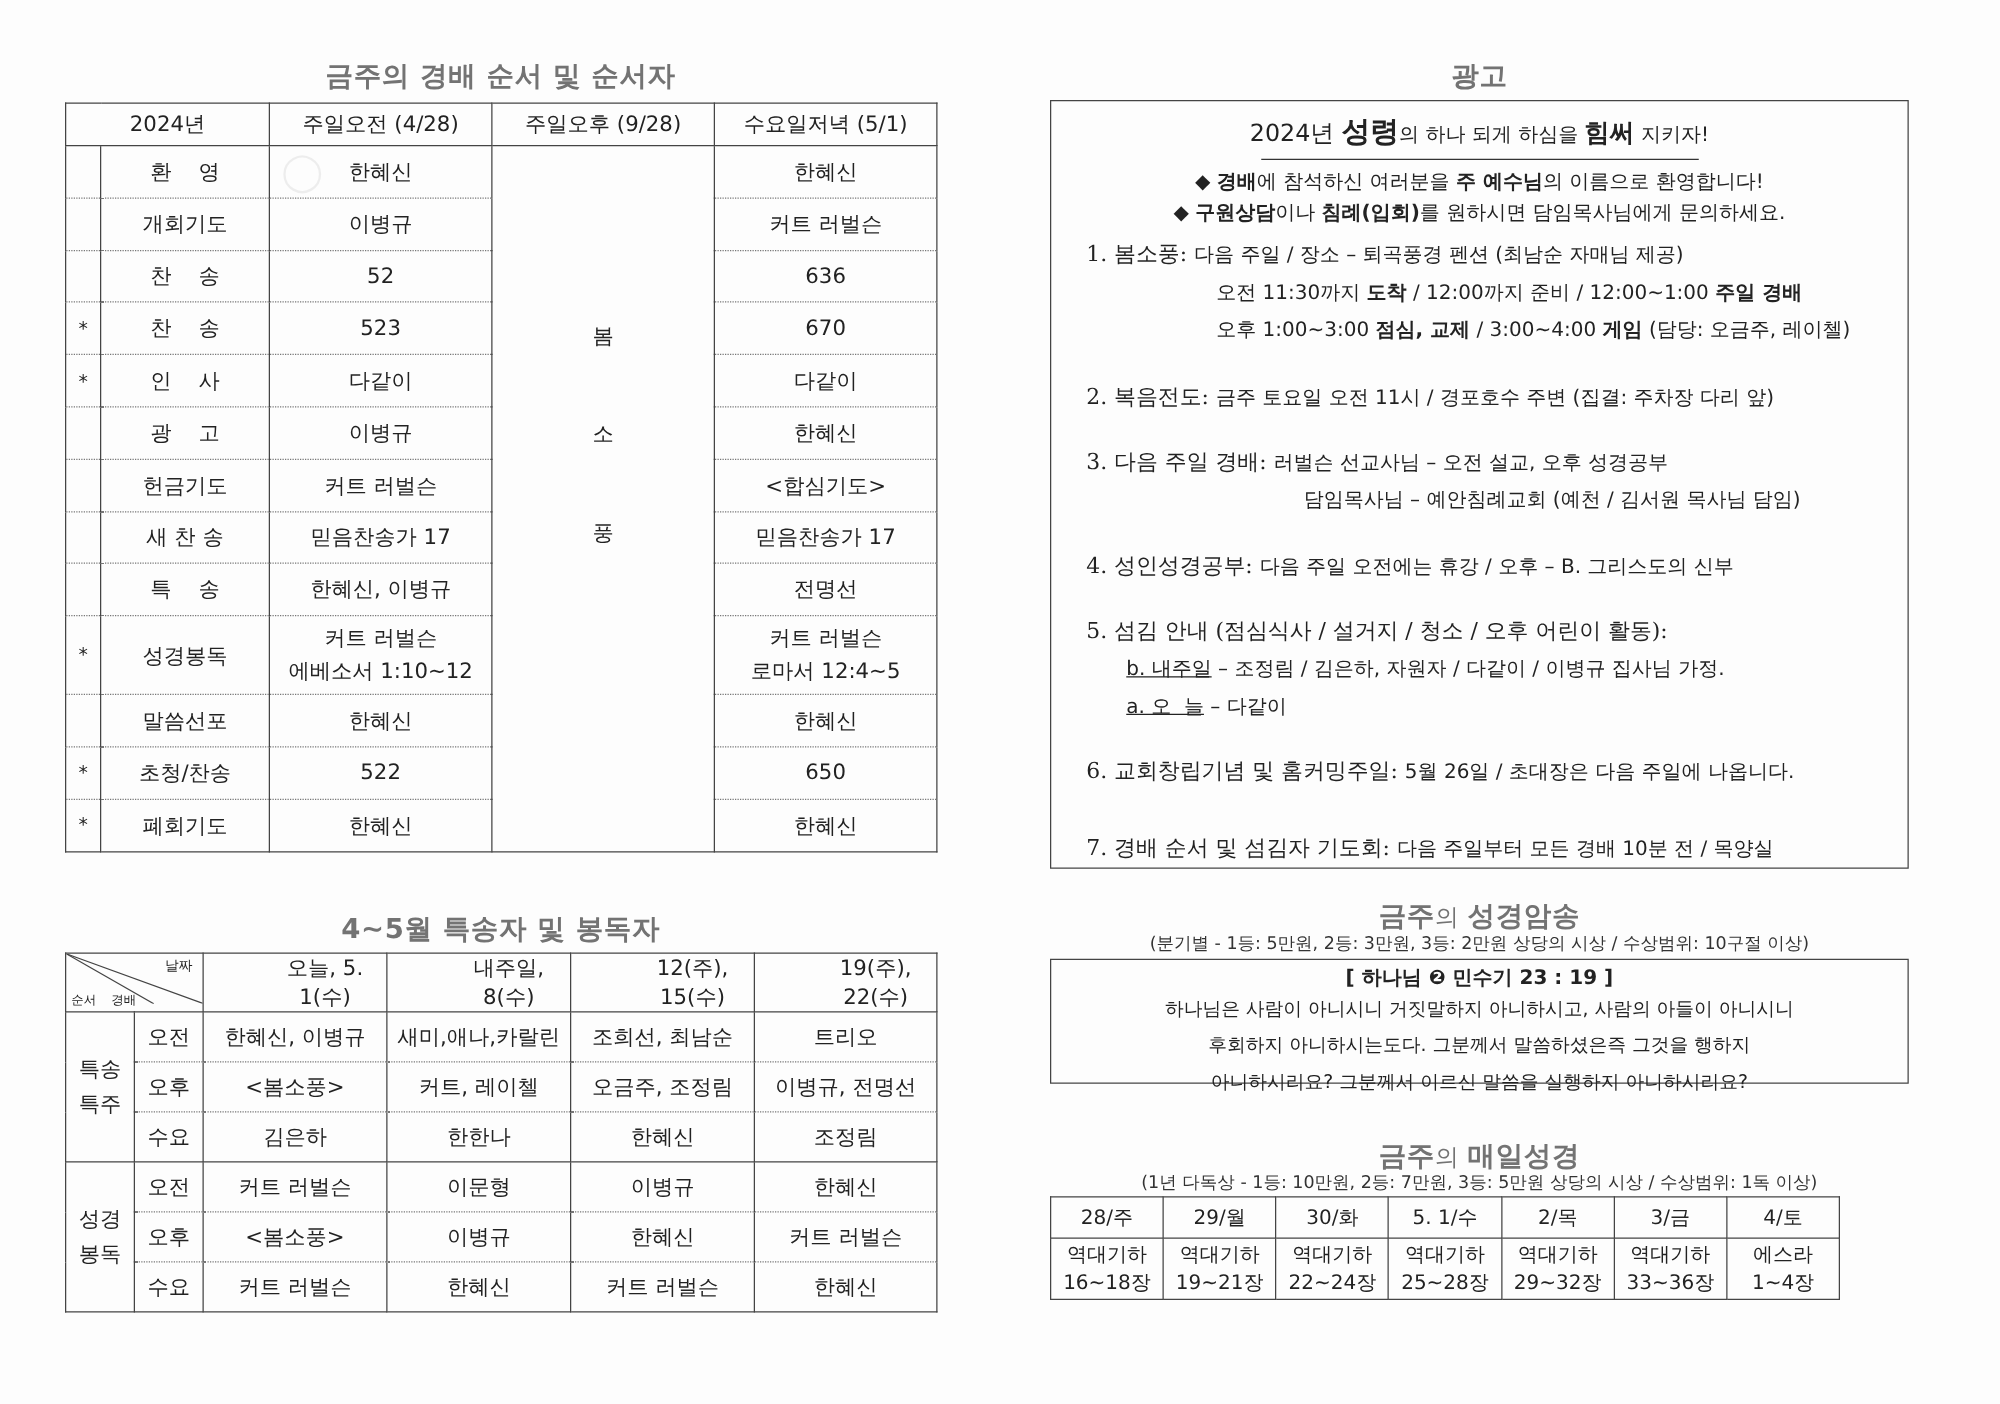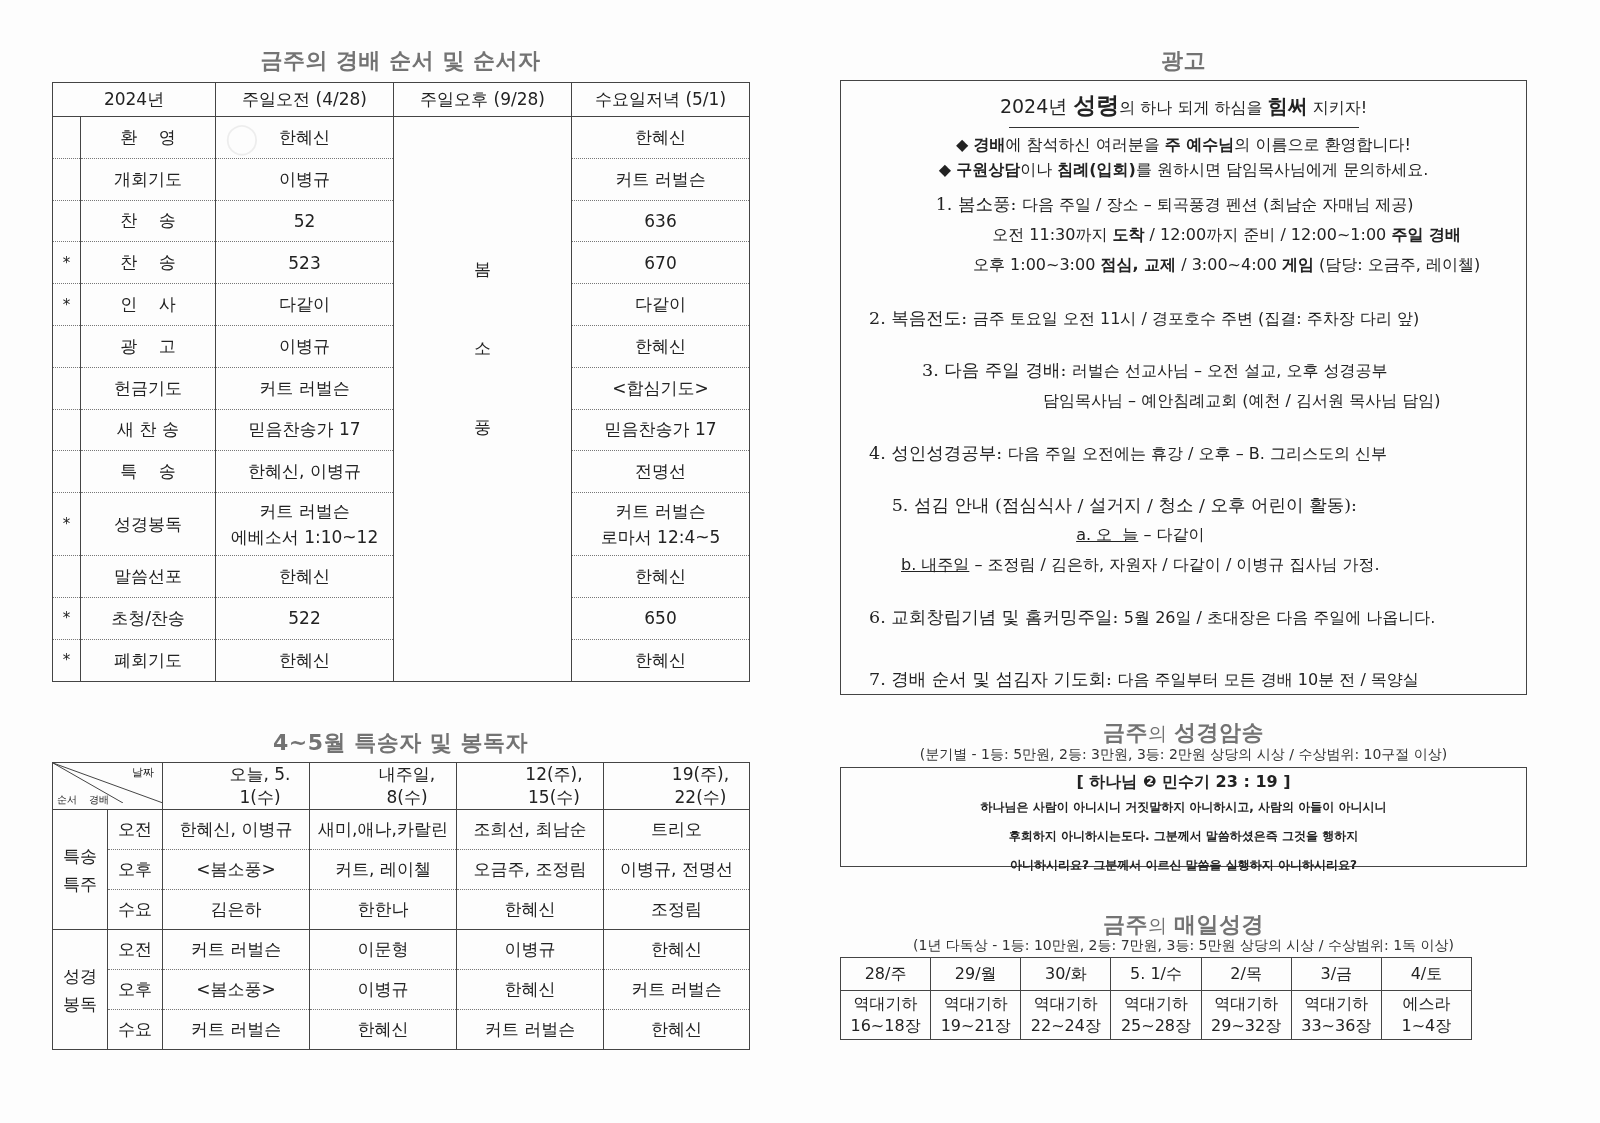--- a/index.html
+++ b/index.html
@@ -29,31 +29,31 @@
   #t2 .corner .c1 { position:absolute; right:8px; top:2px; font-size:11px; }
   #t2 .corner .c2 { position:absolute; left:4px; bottom:2px; font-size:10px; }
   #t2 .corner .c3 { position:absolute; left:36px; bottom:2px; font-size:10px; }
   #t2 td.grp { line-height:28px; font-size:17px; }
   
   #adbox { position:absolute; left:840px; top:80px; width:687px; height:615px; border:1.5px solid #444; box-sizing:border-box; }
   #adbox .headline { text-align:center; font-size:19px; margin-top:9px; }
   #adbox .headline b { font-weight:bold; }
   #adbox .hl-rule { width:350px; margin:6px auto 4px auto; border-top:1.5px solid #333; }
   #adbox .bullet { text-align:center; font-size:16px; line-height:25px; }
-  .item { position:absolute; left:28px; font-size:17.5px; line-height:30px; font-family:"DejaVu Serif", "Liberation Serif", serif;text-align:center; }
+  .item { position:absolute; left:28px; font-size:17.5px; line-height:30px; font-family:"DejaVu Serif", "Liberation Serif", serif; }
   .item .tx { font-family:"DejaVu Sans", "Liberation Sans", sans-serif; font-size:16px; }
   .item .sub { padding-left:104px; font-family:"DejaVu Sans", "Liberation Sans", sans-serif; font-size:16px; }
   .item .sub3 { padding-left:174px; font-family:"DejaVu Sans", "Liberation Sans", sans-serif; font-size:16px; }
   .item .sub5 { padding-left:32px; font-family:"DejaVu Sans", "Liberation Sans", sans-serif; font-size:16px; }
   .u { text-decoration:underline; }
   
   .cap { position:absolute; text-align:center; font-size:14px; color:#333; }
   #versebox { position:absolute; left:840px; top:767px; width:687px; height:100px; border:1.5px solid #444; box-sizing:border-box; text-align:center; }
   #versebox .ref { font-weight:bold; font-size:16px; margin-top:4px; }
-  #versebox .line { font-size:12px; line-height:29px;font-weight:bold; }
+  #versebox .line { font-size:15px; line-height:29px; }
   
   #t3 { left:840px; top:957px; width:632px; border:1.5px solid #444; }
   #t3 th { height:32px; border:1.5px solid #444; font-size:16px; }
   #t3 td { height:48px; border:1.5px solid #444; font-size:16px; line-height:22px; }
   .ghost { position:absolute; opacity:0.06; font-size:30px; color:#000; }
 </style>
 </head>
 <body>
 
 <div class="ghost" style="left:225px;top:120px;">◯</div>
@@ -287,22 +287,22 @@
     <div><span>3. 다음 주일 경배:</span> <span class="tx">러벌슨 선교사님 – 오전 설교, 오후 성경공부</span></div>
     <div class="sub3">담임목사님 – 예안침례교회 (예천 / 김서원 목사님 담임)</div>
   </div>
 
   <div class="item" style="top:357px;">
     <span>4. 성인성경공부:</span> <span class="tx">다음 주일 오전에는 휴강 / 오후 – B. 그리스도의 신부</span>
   </div>
 
   <div class="item" style="top:409px;">
     <div>5. 섬김 안내 (점심식사 / 설거지 / 청소 / 오후 어린이 활동):</div>
+    <div class="sub5"><span class="u">b. 내주일</span><span> – 조정림 / 김은하, 자원자 / 다같이 / 이병규 집사님 가정.</span></div>
     <div class="sub5"><span class="u" style="white-space:pre">a. 오  늘</span><span> – 다같이</span></div>
-    <div class="sub5"><span class="u">b. 내주일</span><span> – 조정림 / 김은하, 자원자 / 다같이 / 이병규 집사님 가정.</span></div>
   </div>
 
   <div class="item" style="top:521px;">
     <span>6. 교회창립기념 및 홈커밍주일:</span> <span class="tx">5월 26일 / 초대장은 다음 주일에 나옵니다.</span>
   </div>
 
   <div class="item" style="top:583px;">
     <span>7. 경배 순서 및 섬김자 기도회:</span> <span class="tx">다음 주일부터 모든 경배 10분 전 / 목양실</span>
   </div>
 </div>

